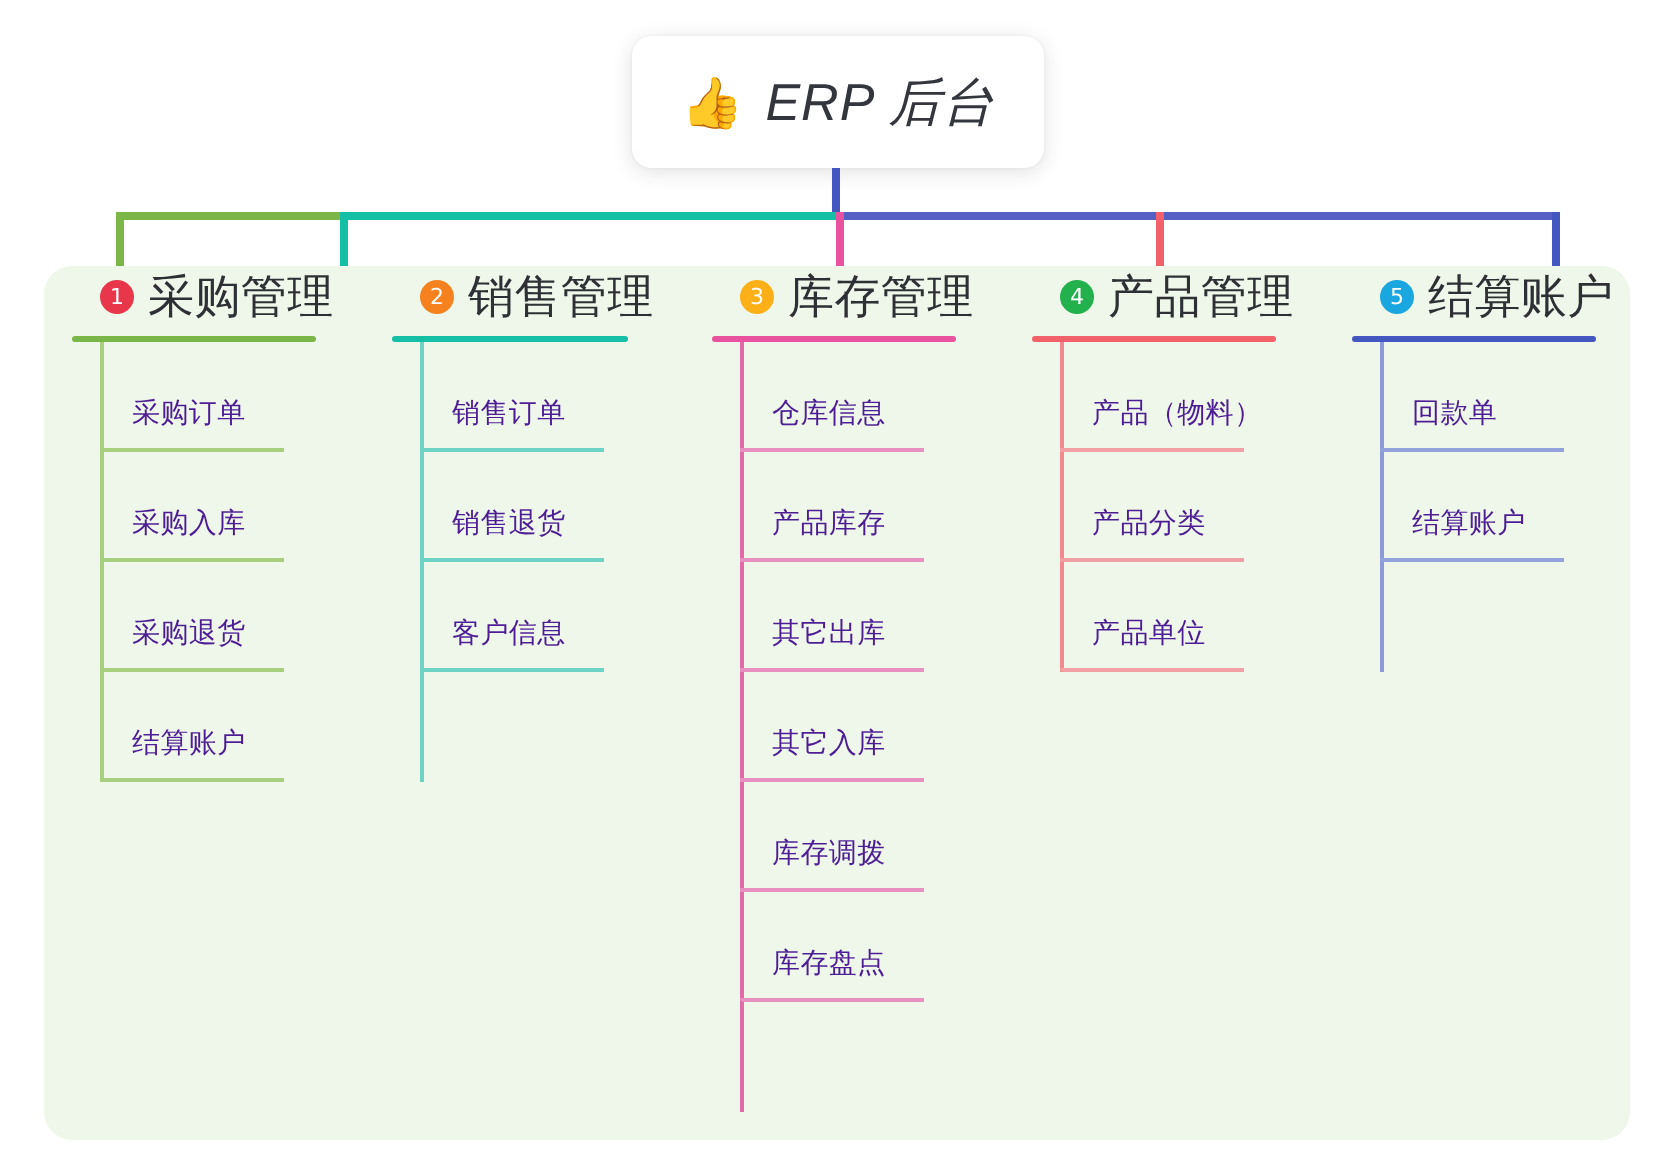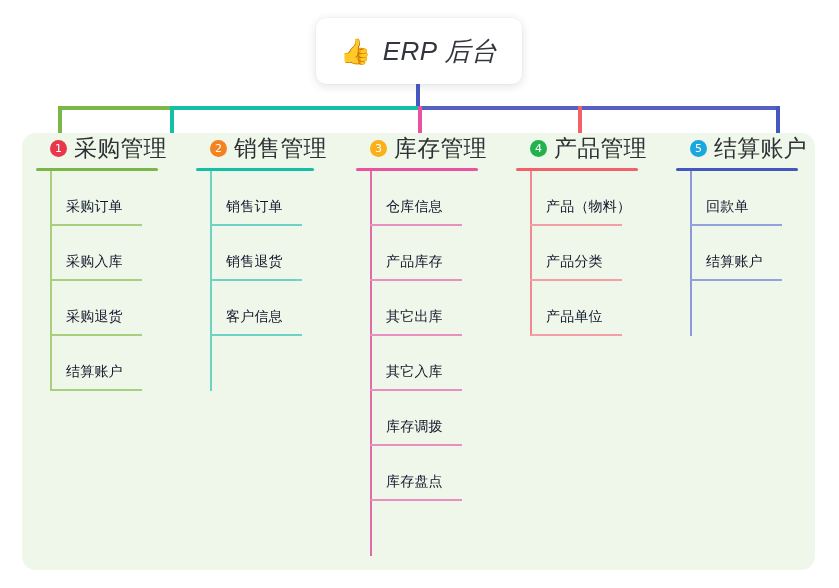--- a/index.html
+++ b/index.html
@@ -134,21 +134,21 @@
   .leaf {
     position: relative;
     height: 55px;
     box-sizing: border-box;
   }
   .leaf-label {
     position: absolute;
     left: 16px;
     bottom: 10px;
     font-size: 14px;
-    color: #0f172a;
+    color: #4c1d95;
     white-space: nowrap;
     letter-spacing: 0.2px;
   }
   .leaf-rule {
     position: absolute;
     left: 0;
     bottom: 0;
     height: 2px;
     width: 92px;
   }

